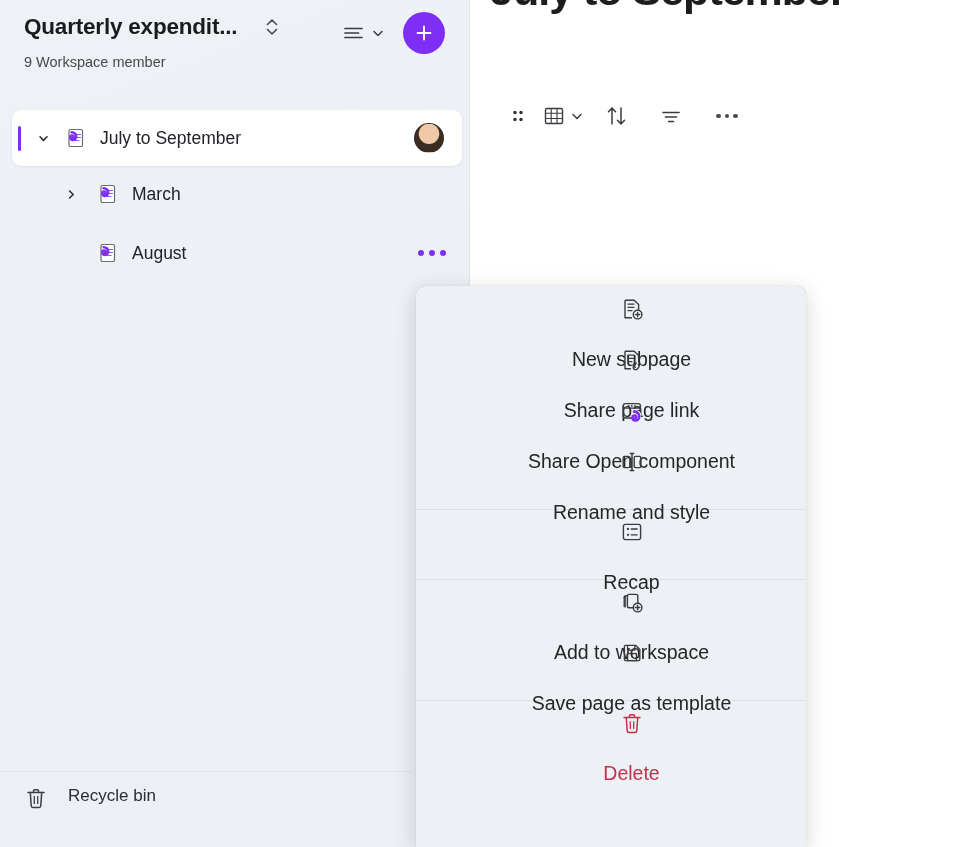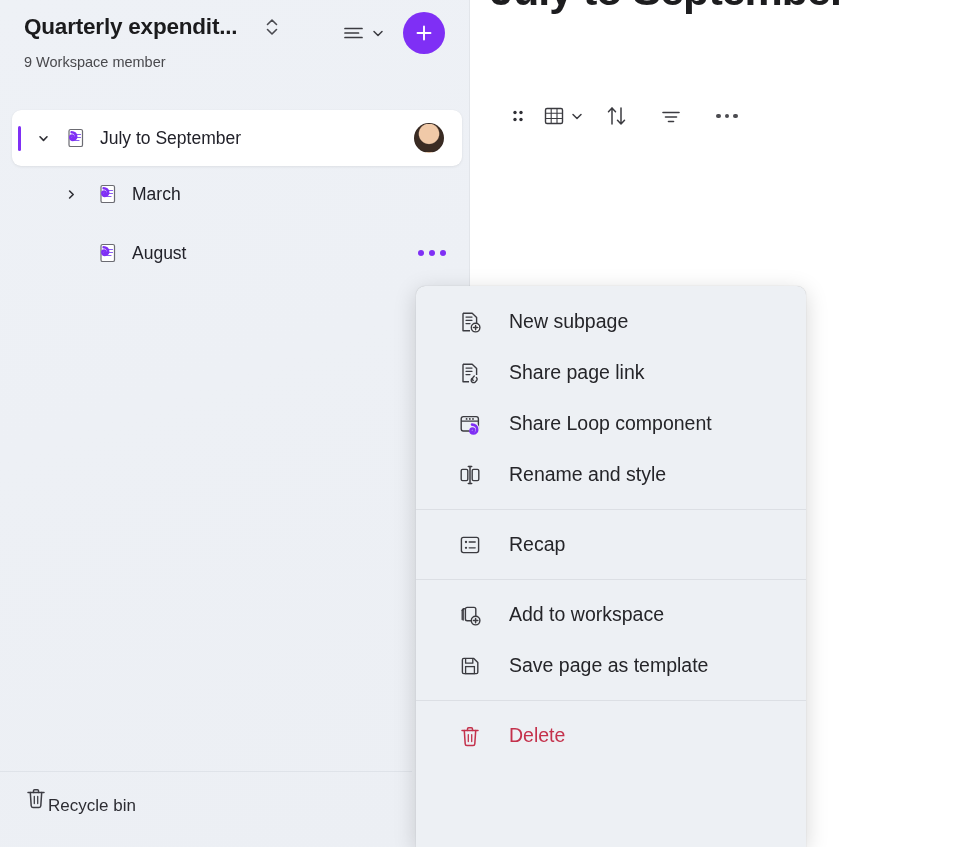--- a/index.html
+++ b/index.html
@@ -72,21 +72,21 @@
   .nav-more {
     position: absolute; right: 22px; top: 50%; transform: translateY(-50%);
     display: flex; gap: 5px; cursor: pointer; padding: 6px 2px;
   }
   .nav-more i { width: 6px; height: 6px; border-radius: 50%; background: var(--accent, #7f2ff5); display:block; }
 
   
   #recycle-sep { position: absolute; left: 0; top: 771px; width: 412px; height: 1px; background: #dfe3e9; }
   #recycle {
     position: absolute; left: 24px; top: 786px;
-    display: flex; align-items: flex-end; cursor: pointer;
+    display: flex; align-items: flex-start; gap: 20px; cursor: pointer;
   }
   #recycle .rlabel { font-size: 17px; color: #2d2d33; }
 
   
   #main {
     position: absolute; left: 471px; top: 0;
     width: 490px; height: 847px; background: #ffffff;
   }
   #doc-title {
     position: absolute; left: 19px; top: -34px;
@@ -111,21 +111,21 @@
     position: absolute; left: 416px; top: 286px;
     width: 390px; height: 561px;
     background: #edf0f4;
     border-radius: 9px 9px 0 0;
     box-shadow: 0 5px 22px rgba(0,0,0,.17), 0 0 1px rgba(0,0,0,.25);
     padding-top: 10px;
     overflow: hidden;
   }
   .mi {
     height: 51px; display: flex; align-items: center;
-    padding-left: 41px; gap: 26px; cursor: pointer;
+    padding-left: 41px; gap: 26px; cursor: pointer; flex-direction: column;
   }
   .mi .mlabel { font-size: 19.5px; color: #252529; white-space: nowrap; }
   .mi.danger .mlabel { color: #c4314b; }
   .mi .micon { width: 26px; height: 26px; flex: 0 0 auto; display:flex; align-items:center; justify-content:center; }
   .msep { height: 1px; background: #dcdfe4; margin: 9px 0; }
 </style>
 </head>
 <body>
 
 <div id="app">
@@ -315,21 +315,21 @@
         <svg width="24" height="24" viewBox="0 0 24 24" fill="none">
           <rect x="3.2" y="4.6" width="17.2" height="14.4" rx="2.2" stroke="#3b3b40" stroke-width="1.4"></rect>
           <path d="M3.2 9.2h17.2" stroke="#3b3b40" stroke-width="1.3"></path>
           <circle cx="8.6" cy="6.9" r=".95" fill="#3b3b40"></circle>
           <circle cx="11.8" cy="6.9" r=".95" fill="#3b3b40"></circle>
           <circle cx="15" cy="6.9" r=".95" fill="#3b3b40"></circle>
           <circle cx="16.2" cy="16.4" r="5.1" fill="#edf0f4"></circle>
           <path d="M14 12.6c3.3 0 5.2 2.2 5.2 4.8 0 2.4-1.7 4.1-3.8 4.1-1.7 0-2.9-1.1-2.9-2.7 0-1.4.9-2.3 2-2.3 1 0 1.7.7 1.7 1.6 0 .7-.4 1.1-.9 1.1" stroke="#7f2ff5" stroke-width="2.6" stroke-linecap="round" fill="none"></path>
         </svg>
       </span>
-      <span class="mlabel">Share Loop component</span>
+      <span class="mlabel">Share Open component</span>
     </div>
 
     <div class="mi">
       <span class="micon">
         <svg width="24" height="24" viewBox="0 0 24 24" fill="none">
           <rect x="3.2" y="6.4" width="6.6" height="11.2" rx="1.4" stroke="#3b3b40" stroke-width="1.4"></rect>
           <rect x="14.2" y="6.4" width="6.6" height="11.2" rx="1.4" stroke="#3b3b40" stroke-width="1.4"></rect>
           <path d="M12 3.6v16.8" stroke="#3b3b40" stroke-width="1.5" stroke-linecap="round"></path>
           <path d="M10.3 3.6h3.4M10.3 20.4h3.4" stroke="#3b3b40" stroke-width="1.5" stroke-linecap="round"></path>
         </svg>

